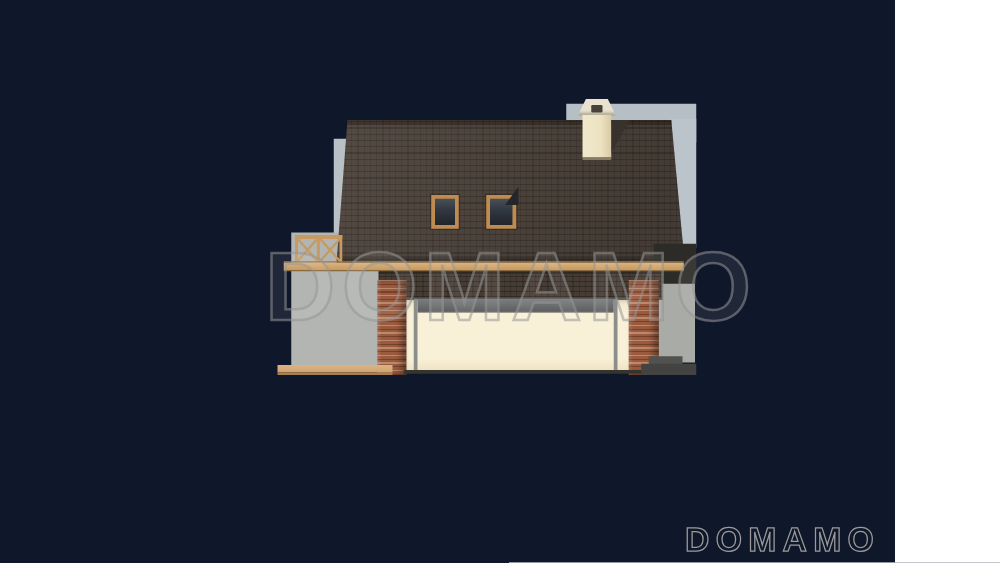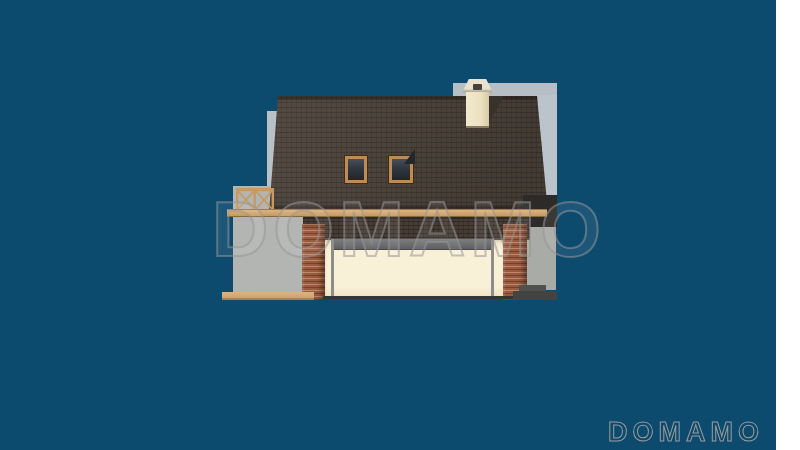--- a/index.html
+++ b/index.html
@@ -1,18 +1,18 @@
 <!DOCTYPE html>
 <html><head>
 <meta charset="utf-8">
 <style>
   * { margin:0; padding:0; box-sizing:border-box; }
   html,body { width:800px; height:450px; background:#ffffff; overflow:hidden;
               font-family:"Liberation Sans", sans-serif; }
-  .stage { position:relative; width:776px; height:450px; background:#0c4a6e; }
+  .stage { position:relative; width:716px; height:450px; background:#0f172a; }
   .abs { position:absolute; }
 
   
   .wall-left-strip  { left:267px; top:111px; width:16px; height:96px; background:#b9c0c6; }
   .wall-left        { left:233px; top:186px; width:70px; height:107px; background:#b2b5b1; }
   .wall-chimney-block { left:453px; top:83px;  width:104px; height:31px; background:#b7bfc6; }
   .wall-right-strip { left:536px; top:95px;  width:21px; height:103px; background:#bcc4cb; }
   .wall-right       { left:521px; top:226px; width:35px; height:64px;  background:#a9aba7; }
 
   

